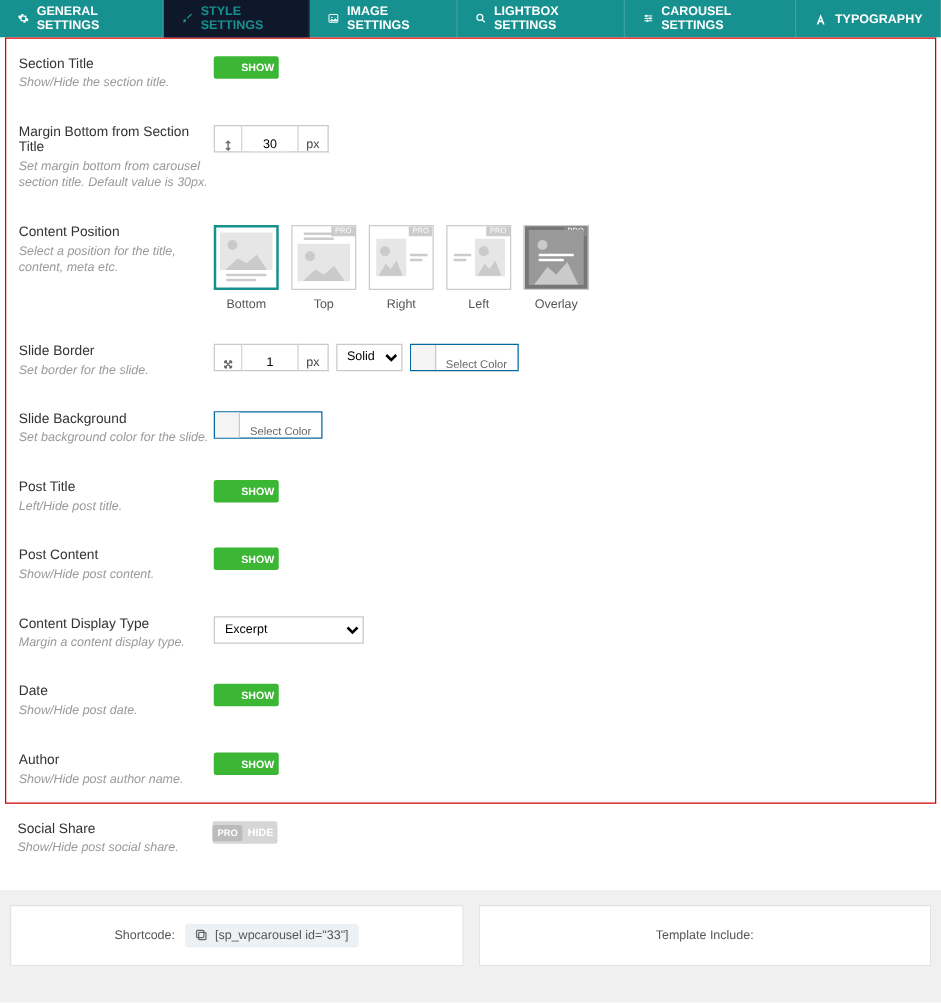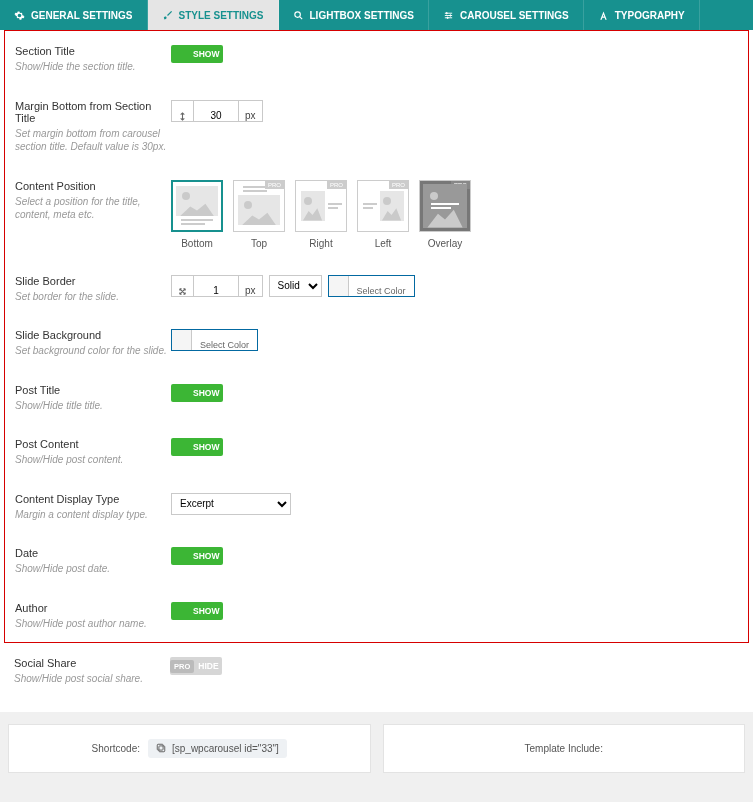--- a/index.html
+++ b/index.html
@@ -1,19 +1,19 @@
 <!DOCTYPE html>
 <html><head>
 <meta charset="utf-8">
 <style>
   * { box-sizing: border-box; margin: 0; padding: 0; }
   body { font-family: -apple-system, Segoe UI, Helvetica, Arial, sans-serif; font-size: 11px; background: #f0f0f0; color: #444; width: 753px; }
   .tabs { display: flex; background: #17918f; height: 30px; }
   .tab { display: flex; align-items: center; gap: 6px; padding: 0 14px; color: #fff; font-size: 10px; font-weight: 600; cursor: pointer; border-right: 1px solid rgba(255,255,255,0.15); }
-  .tab.active { background: #e5e5e5; color: #17918f; }
+  .tab.active { background: #0f172a; color: #17918f; }
   .tab .icon { width: 11px; height: 11px; display: flex; align-items: center; justify-content: center; }
   .panel { background: #fff; padding: 0 0 14px 0; }
   .highlight-box { border: 1px solid #d60000; margin: 0 4px 0 4px; padding: 0; }
   .field-row { display: flex; padding: 14px 10px 12px 10px; align-items: flex-start; }
   .field-label { width: 156px; flex-shrink: 0; }
   .field-label .lbl { font-size: 11px; color: #333; font-weight: 500; }
   .field-label .desc { font-size: 10px; color: #999; font-style: italic; margin-top: 3px; line-height: 1.35; }
   .field-control { flex: 1; }
   
   .toggle { display: inline-flex; align-items: center; background: #3cb635; border-radius: 2px; height: 18px; padding: 0; width: 52px; cursor: pointer; }
@@ -76,20 +76,30 @@
   <div class="tab active">
     <span class="icon">
         <svg viewBox="0 0 24 24" fill="currentColor">
           <path d="M20 2l-9 9 2 2 9-9-2-2zM7 14c-2 0-3 2-3 3 0 1 2 2 0 3 1 1 6 0 6-3 0-2-1-3-3-3z"></path>
         </svg>
       </span>
     <span>STYLE SETTINGS</span>
   </div>
   <div class="tab">
     <span class="icon">
+        <svg viewBox="0 0 24 24" fill="currentColor">
+          <rect x="3" y="4" width="18" height="16" rx="1" fill="none" stroke="currentColor" stroke-width="2"></rect>
+          <circle cx="9" cy="10" r="1.5"></circle>
+          <path d="M4 18l5-5 3 3 4-4 4 4v2H4z"></path>
+        </svg>
+      </span>
+    <span>IMAGE SETTINGS</span>
+  </div>
+  <div class="tab">
+    <span class="icon">
         <svg viewBox="0 0 24 24" fill="none" stroke="currentColor" stroke-width="2.5">
           <circle cx="10" cy="10" r="6"></circle>
           <path d="M15 15l5 5"></path>
         </svg>
       </span>
     <span>LIGHTBOX SETTINGS</span>
   </div>
   <div class="tab">
     <span class="icon">
         <svg viewBox="0 0 24 24" fill="none" stroke="currentColor" stroke-width="2">
@@ -250,21 +260,21 @@
         <div class="color-btn">
           <div class="color-swatch"></div>
           <div class="color-text">Select Color</div>
         </div>
       </div>
     </div>
 
     <div class="field-row">
       <div class="field-label">
         <div class="lbl">Post Title</div>
-        <div class="desc">Show/Hide title title.</div>
+        <div class="desc">Left/Hide post title.</div>
       </div>
       <div class="field-control">
         <div class="toggle">
             <span class="tlabel">SHOW</span>
             <span class="knob"></span>
           </div>
       </div>
     </div>
 
     <div class="field-row">

